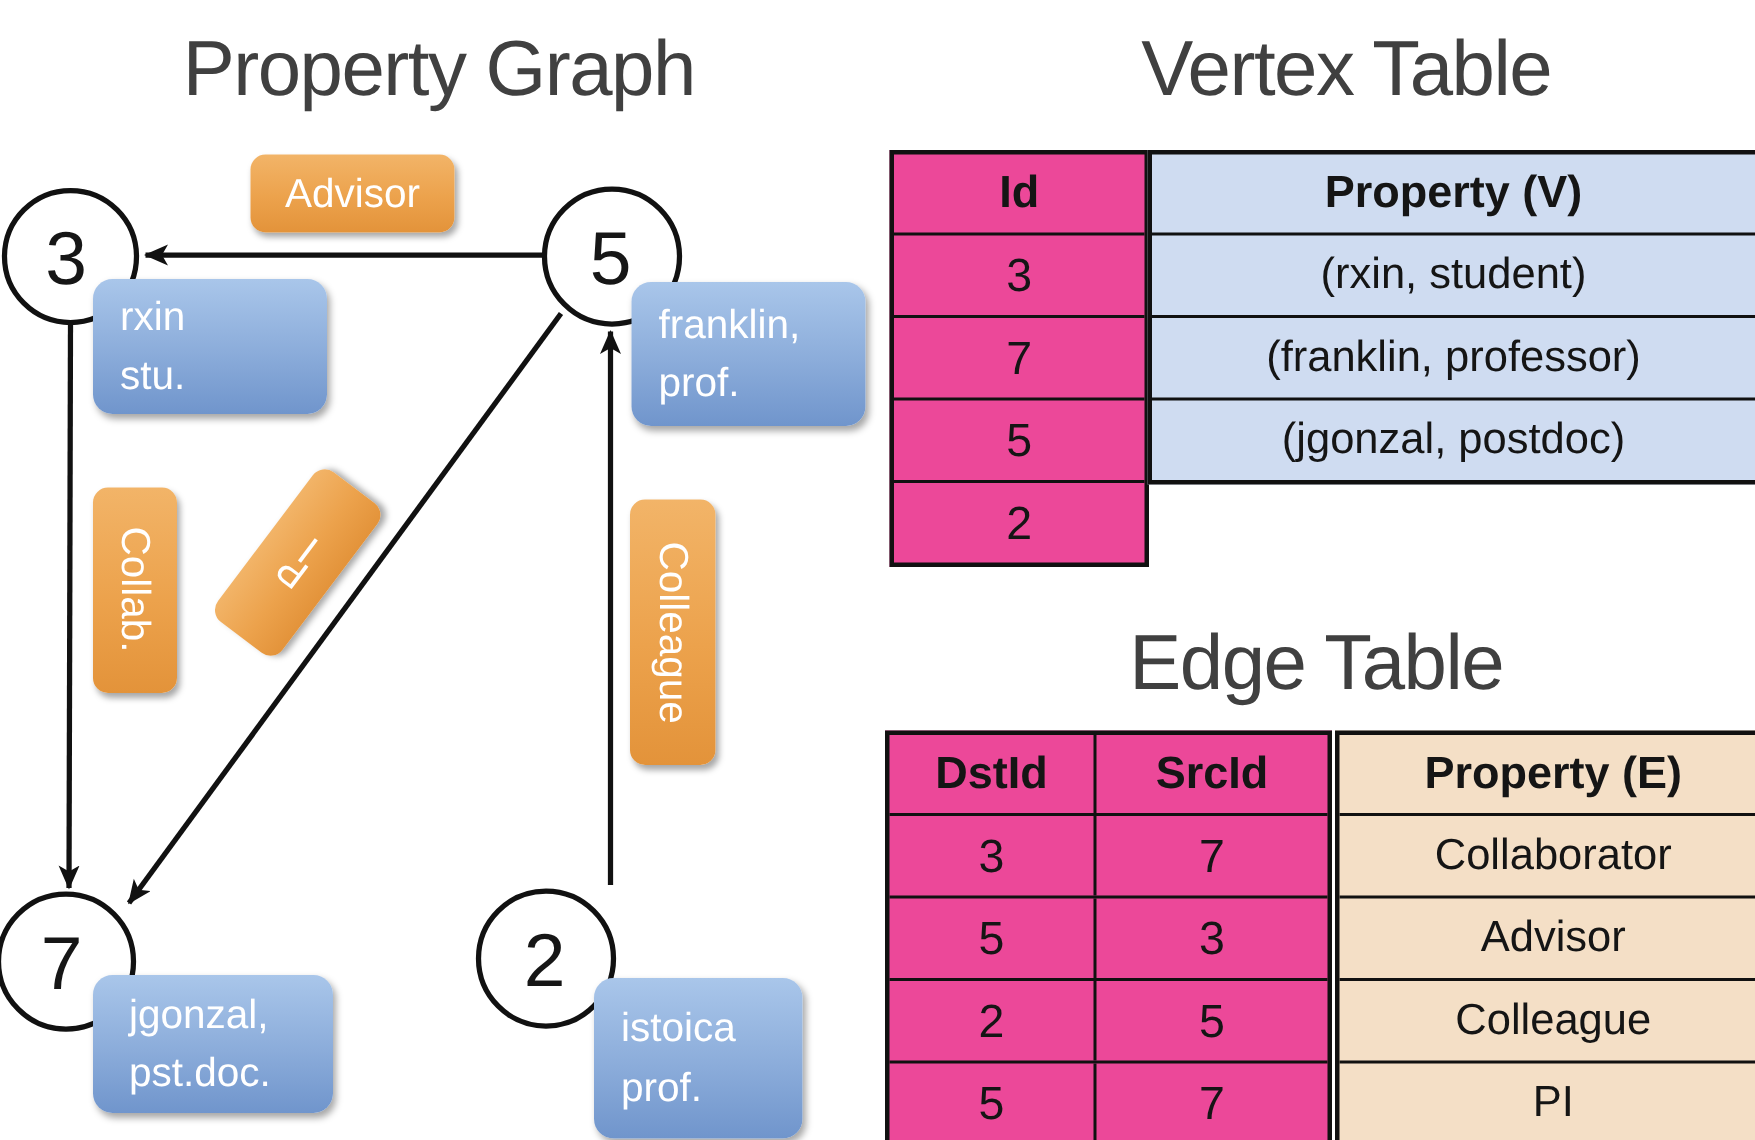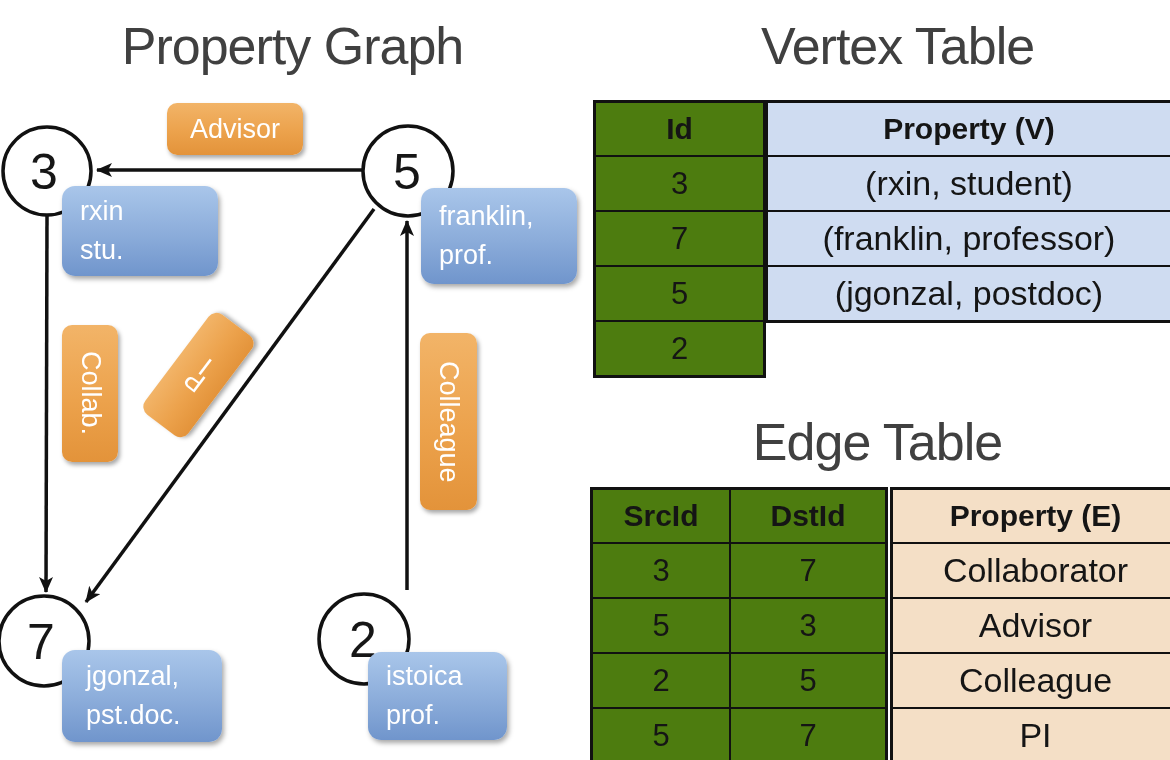--- a/index.html
+++ b/index.html
@@ -31,30 +31,30 @@
         justify-content:flex-start;padding-left:18px;line-height:1.45;}
   .vertical-text{writing-mode:vertical-rl;}
   .advisor-pill{left:167px;top:103px;width:136px;height:52px;}
   .collab-pill{left:62px;top:325px;width:56px;height:137px;}
   .colleague-pill{left:420px;top:333px;width:57px;height:177px;}
   .pi-pill{left:136px;top:348px;width:125px;height:54px;transform:rotate(-53deg);gap:5px;}
   .pi-pill .pi-char{display:inline-block;transform:rotate(-90deg);}
   .rxin-pill{left:62px;top:186px;width:138px;height:90px;}
   .franklin-pill{left:421px;top:188px;width:138px;height:96px;}
   .jgonzal-pill{left:62px;top:650px;width:136px;height:92px;padding-left:24px;}
-  .istoica-pill{left:368px;top:652px;width:121px;height:88px;}
+  .istoica-pill{left:396px;top:652px;width:121px;height:107px;}
 
   
-  .vtable{position:absolute;border:3px solid #111;background:#4d7c0f;}
+  .vtable{position:absolute;border:3px solid #111;background:#ec4899;}
   .vtable .row{height:53px;display:flex;align-items:center;justify-content:center;
                border-top:2px solid #111;font-size:31px;}
   .vtable .row.hdr{height:52px;border-top:none;font-weight:bold;font-size:30px;}
   .vtable.fill-blue{background:#cfdcf1;}
   .vtable.fill-tan{background:#f4dfc6;}
-  .vtable .row.prop-text{font-size:34px;}
+  .vtable .row.prop-text{font-size:29px;}
   .grid2 .row{display:grid;grid-template-columns:136px 1fr;}
   .grid2 .cell{height:100%;display:flex;align-items:center;justify-content:center;}
   .grid2 .cell+.cell{border-left:2px solid #111;}
   .vt-id{left:593px;top:100px;width:167px;}
   .vt-prop{left:765px;top:100px;width:402px;}
   .et-ids{left:590px;top:487px;width:292px;}
   .et-prop{left:890px;top:487px;width:285px;}
 </style>
 </head>
 <body>
@@ -135,22 +135,22 @@
 
   <div class="vtable vt-prop fill-blue">
     <div class="row hdr">Property (V)</div>
     <div class="row prop-text">(rxin, student)</div>
     <div class="row prop-text">(franklin, professor)</div>
     <div class="row prop-text">(jgonzal, postdoc)</div>
   </div>
 
   <div class="vtable et-ids grid2">
     <div class="row hdr">
+      <div class="cell">DstId</div>
       <div class="cell">SrcId</div>
-      <div class="cell">DstId</div>
     </div>
     <div class="row">
       <div class="cell">3</div>
       <div class="cell">7</div>
     </div>
     <div class="row">
       <div class="cell">5</div>
       <div class="cell">3</div>
     </div>
     <div class="row">

